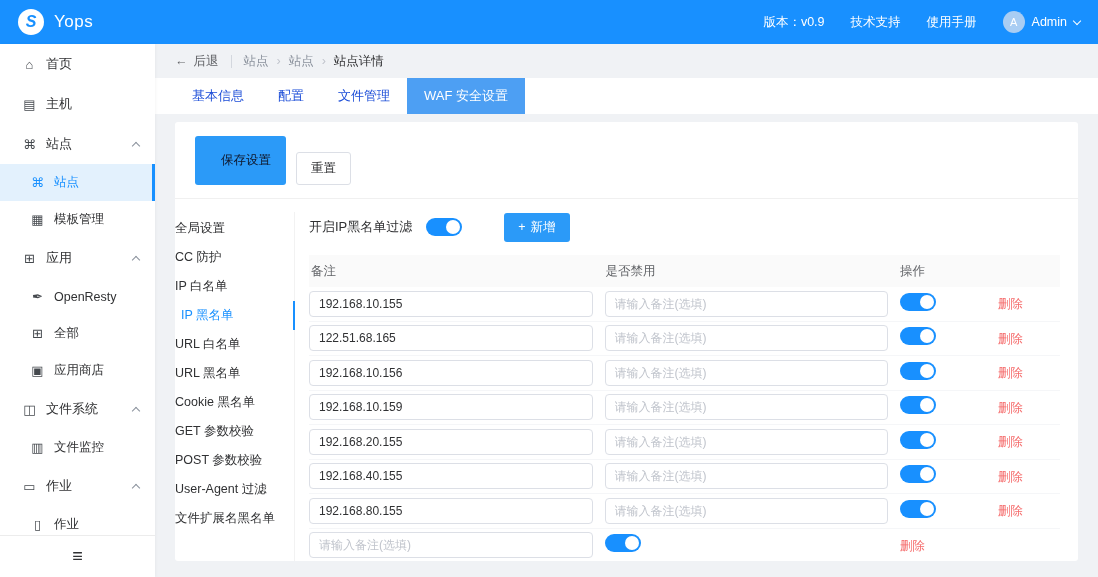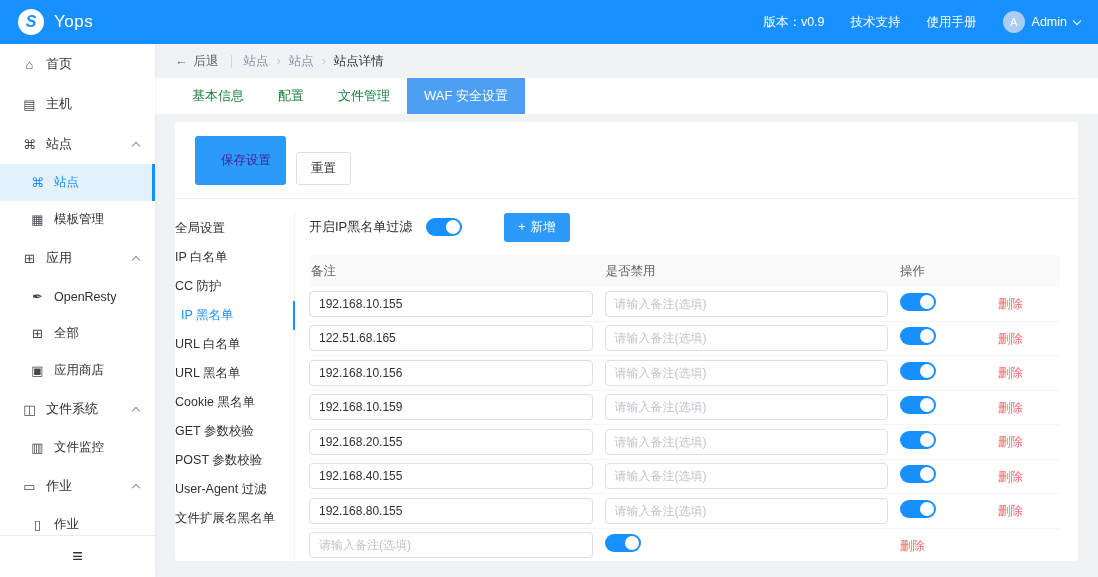--- a/index.html
+++ b/index.html
@@ -44,27 +44,27 @@
 
   .breadcrumb-bar { height: 34px; display: flex; align-items: center; padding: 0 20px; font-size: 12.5px; color: #606266; gap: 12px; flex-shrink: 0; }
   .back { display: flex; align-items: center; gap: 6px; cursor: pointer; }
   .bc-divider { width: 1px; height: 13px; background: #d3d7de; }
   .crumbs { display: flex; align-items: center; gap: 8px; }
   .crumb { color: #8a919c; cursor: pointer; }
   .crumb.last { color: #303133; cursor: default; }
   .crumb-sep { color: #c0c4cc; }
 
   .tabs { background: #fff; display: flex; align-items: stretch; padding-left: 20px; height: 36px; flex-shrink: 0; }
-  .tab { display: flex; align-items: center; padding: 0 17px; font-size: 13px; color: #15803d; cursor: pointer; }
+  .tab { display: flex; align-items: center; padding: 0 17px; font-size: 13px; color: #1d4ed8; cursor: pointer; }
   .tab.active { background: var(--tab-active,#4d9ff3); color: #fff; }
 
   .panel { background: #fff; margin: 8px 20px 16px; flex: 1; min-height: 0; display: flex; flex-direction: column; border-radius: 3px; overflow: hidden; }
   .panel-toolbar { padding: 14px 20px 13px; display: flex; gap: 10px; border-bottom: 1px solid #f0f0f0; }
   .btn { font-size: 12.5px; border-radius: 3px; padding: 7px 14px; cursor: pointer; border: 1px solid transparent; font-family: inherit; }
-  .btn-primary { background: var(--button-blue,#2b9af8); color: #4c1d95; padding-left: 25px; }
+  .btn-primary { background: var(--button-blue,#2b9af8); color: #0f172a; padding-left: 25px; }
   .btn-default { background: #fff; border-color: #dcdfe6; color: #303133; margin-top: 16px; }
 
   .panel-body { display: flex; flex: 1; min-height: 0; padding-top: 13px; }
   .waf-menu { width: 120px; flex-shrink: 0; border-right: 1px solid #f2f2f2; padding-top: 2px; }
   .waf-item { height: 29px; line-height: 29px; text-align: left; padding-right: 14px; font-size: 12.5px; color: #303133; cursor: pointer; white-space: nowrap; }
   .waf-item.active { color: var(--accent,#1890ff); border-right: 2px solid var(--accent,#1890ff); margin-right: -1px; padding-left: 6px; }
 
   .waf-content { flex: 1; min-width: 0; padding: 0 18px 0 14px; }
   .filter-row { display: flex; align-items: center; gap: 14px; height: 30px; }
   .filter-label { font-size: 13px; color: #303133; }
@@ -191,22 +191,22 @@
       </div>
 
     <div class="panel">
       <div class="panel-toolbar">
         <button class="btn btn-primary">保存设置</button>
         <button class="btn btn-default">重置</button>
       </div>
       <div class="panel-body">
         <div class="waf-menu">
             <div class="waf-item">全局设置</div>
+            <div class="waf-item">CC 防护</div>
             <div class="waf-item">IP 白名单</div>
-            <div class="waf-item">CC 防护</div>
             <div class="waf-item active">IP 黑名单</div>
             <div class="waf-item">URL 白名单</div>
             <div class="waf-item">URL 黑名单</div>
             <div class="waf-item">Cookie 黑名单</div>
             <div class="waf-item">GET 参数校验</div>
             <div class="waf-item">POST 参数校验</div>
             <div class="waf-item">User-Agent 过滤</div>
             <div class="waf-item">文件扩展名黑名单</div>
           </div>
         <div class="waf-content">

